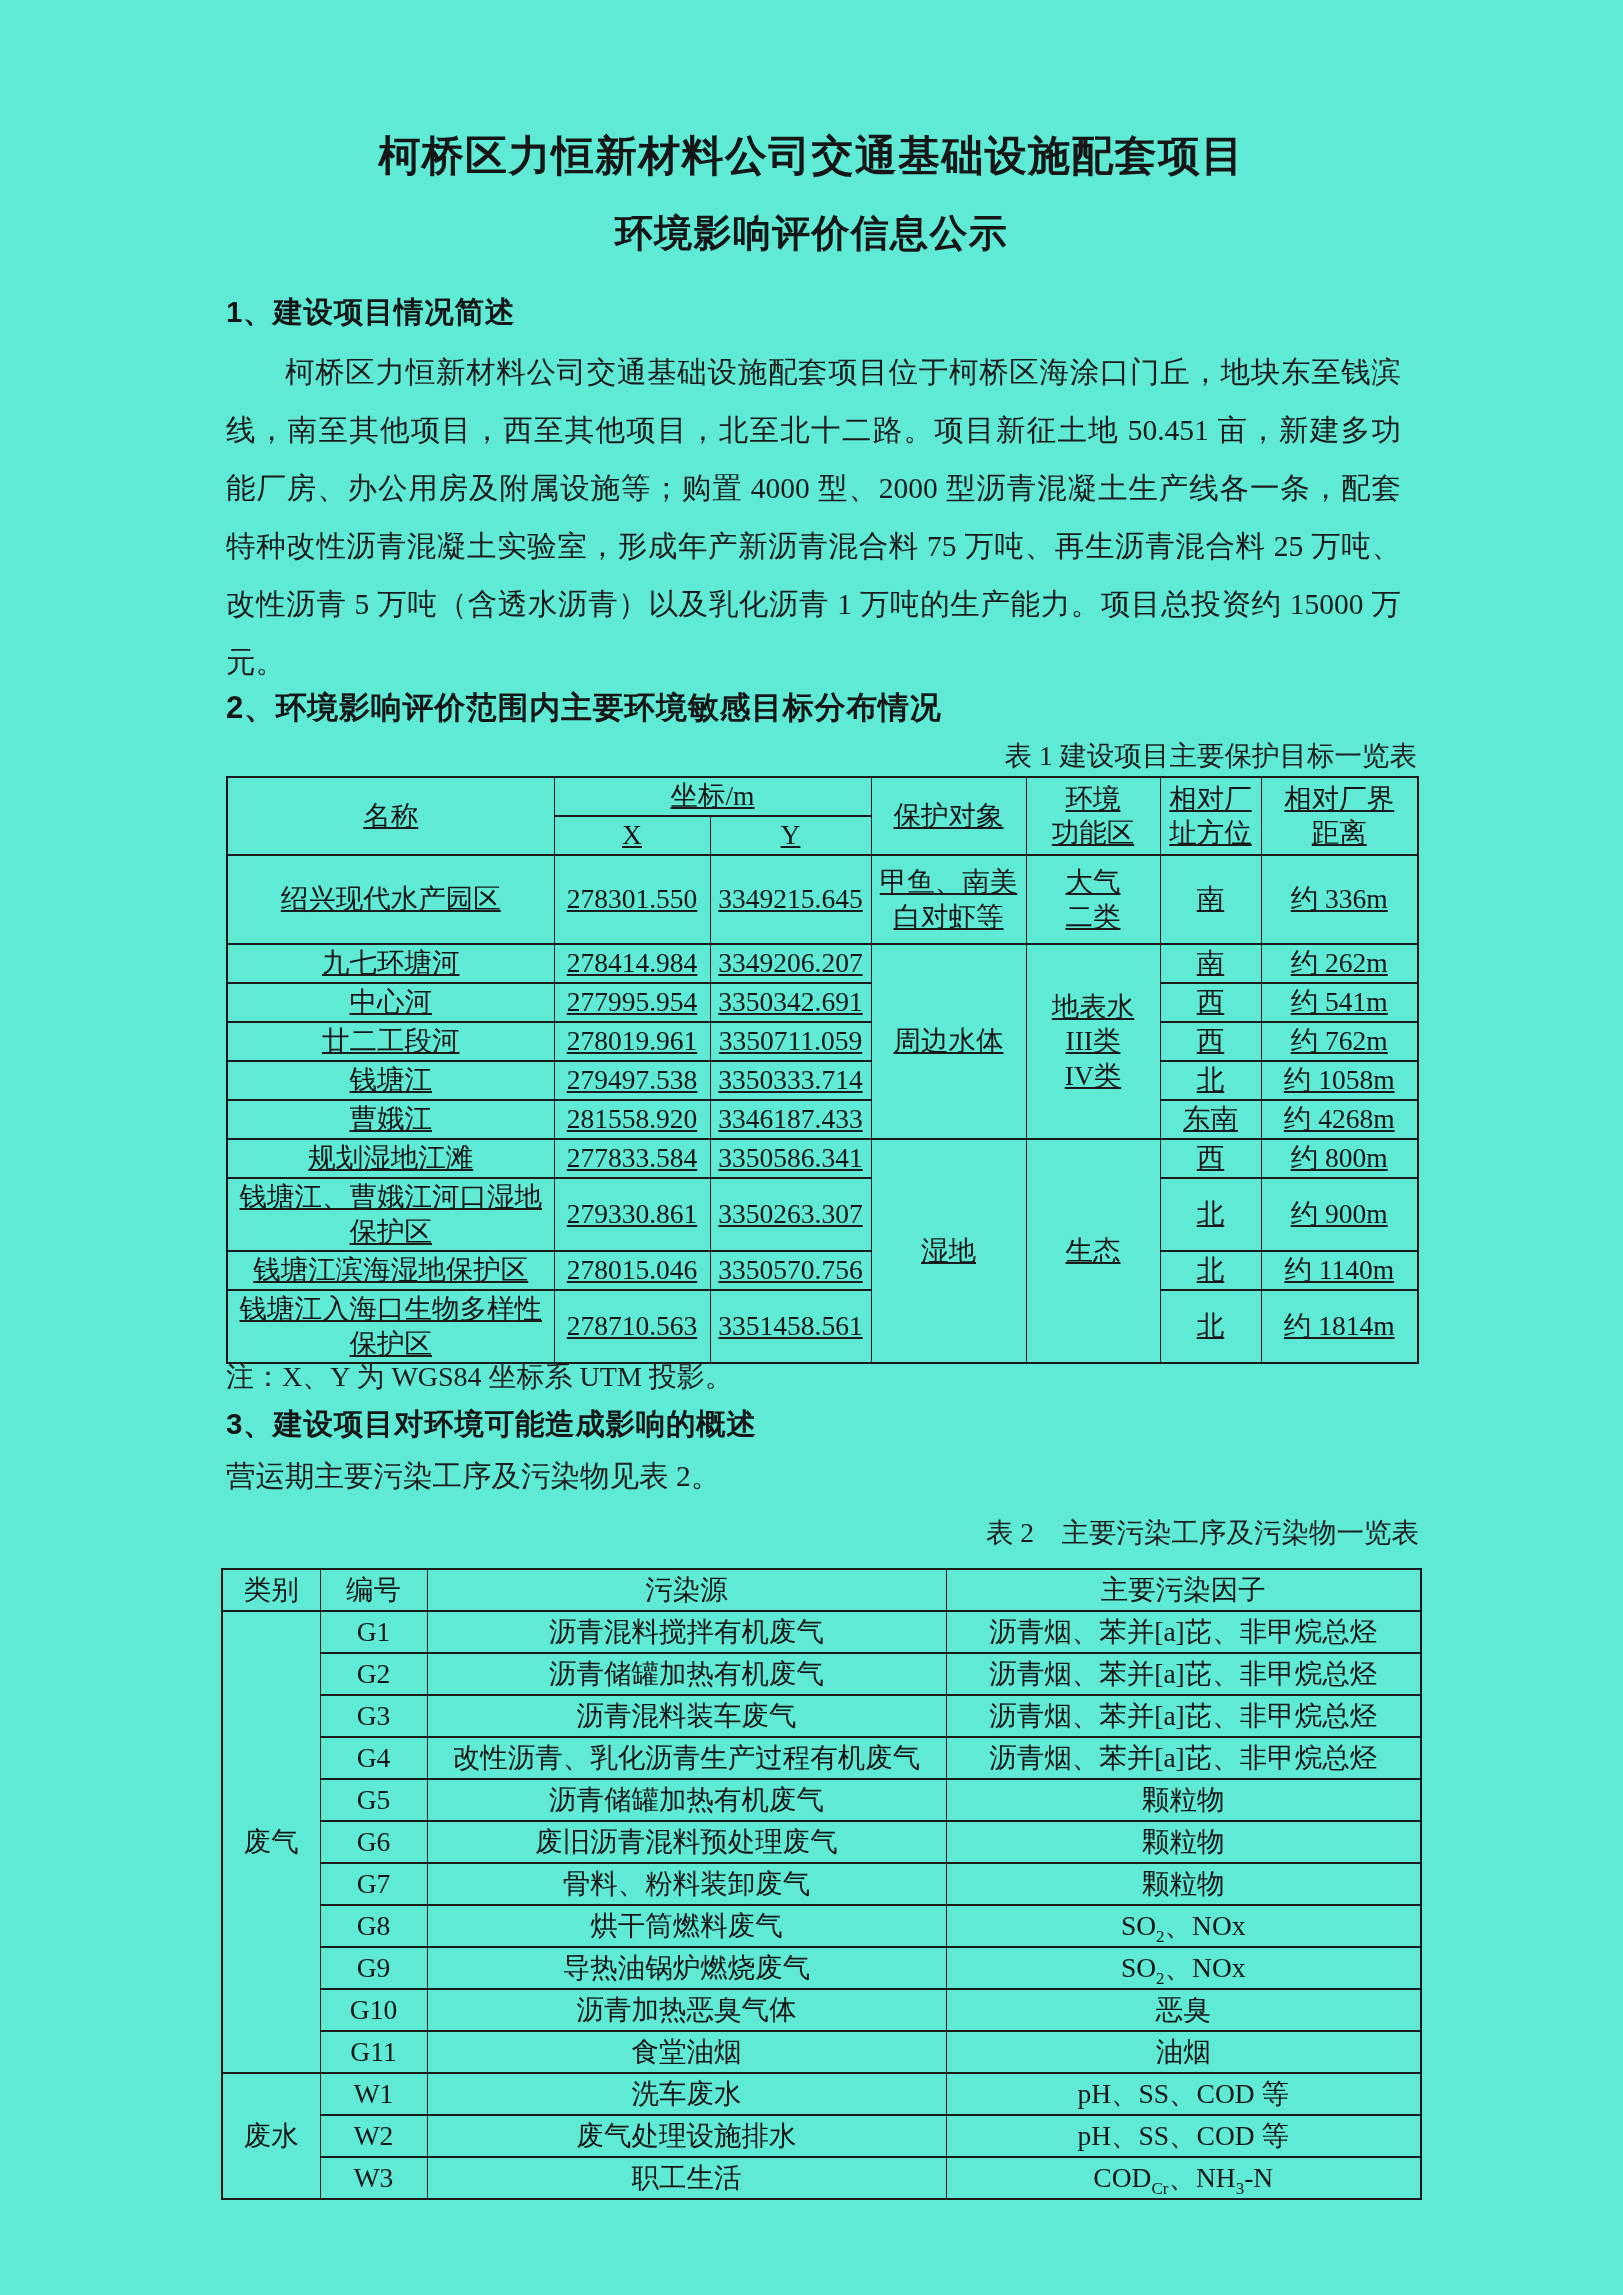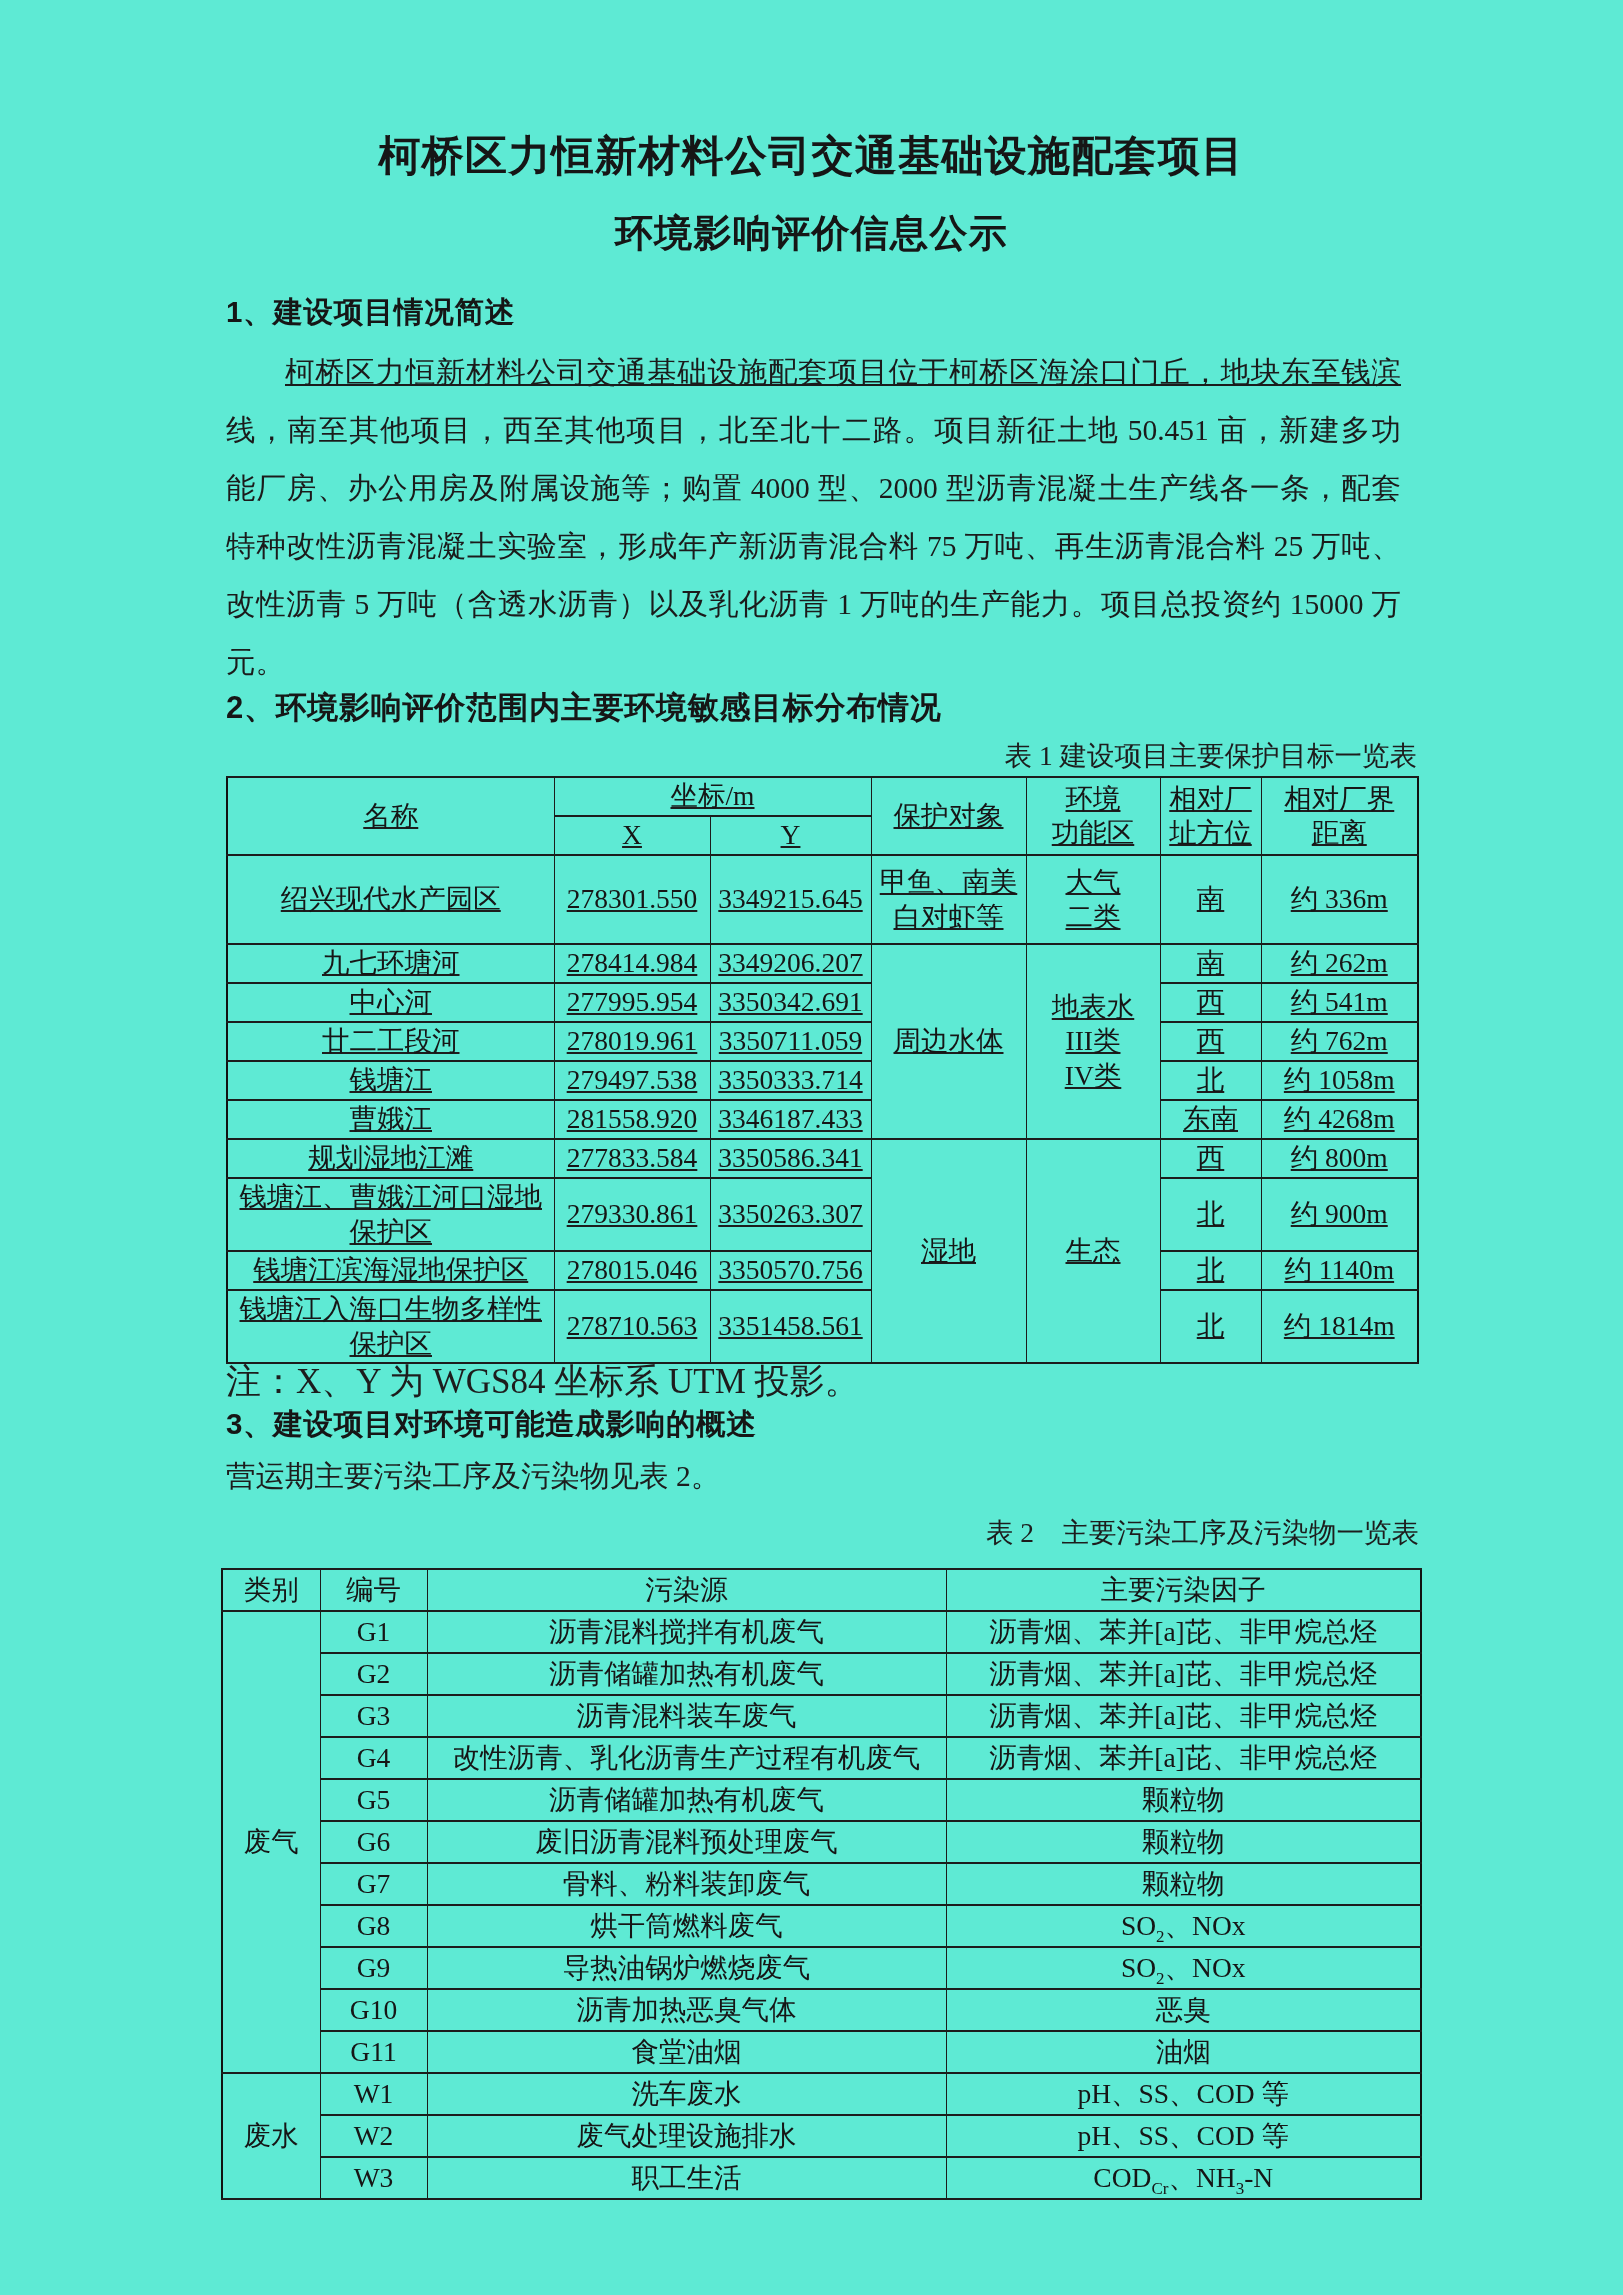--- a/index.html
+++ b/index.html
@@ -7,29 +7,29 @@
         color:#1d1d1d;font-family:"Liberation Serif","DejaVu Serif",serif;overflow:hidden;}
   .abs{position:absolute;}
   .hd{font-family:"Liberation Sans","DejaVu Sans",sans-serif;font-weight:700;color:#161616;}
 
   .doc-title{top:128px;left:0;width:1623px;text-align:center;font-size:42px;letter-spacing:1.3px;}
   .doc-subtitle{top:208px;left:0;width:1623px;text-align:center;font-size:38px;letter-spacing:1.3px;}
 
   .s1-heading{top:293px;left:226px;font-size:29.5px;letter-spacing:0.7px;}
   .para{top:343px;left:226px;width:1175px;font-size:29.5px;line-height:58px;color:#1b1b1b;}
   .pline{text-align:justify;text-align-last:justify;}
-  .pline.first{padding-left:59px;text-decoration:underline;}
+  .pline.first{padding-left:59px;}
   .pline.last{text-align:left;text-align-last:left;}
 
   .s2-heading{top:687px;left:226px;font-size:31px;letter-spacing:0.7px;}
   .t1-caption{top:738px;left:226px;width:1191px;text-align:right;font-size:27.5px;}
   .s3-heading{top:1405px;left:226px;font-size:29.5px;letter-spacing:0.7px;}
   .s3-intro{top:1457px;left:226px;font-size:29.5px;}
   .t2-caption{top:1515px;left:221px;width:1198px;text-align:right;font-size:27.5px;}
-  .t1-note{top:1358px;left:226px;font-size:35px;}
+  .t1-note{top:1358px;left:226px;font-size:28px;}
 
   table{border-collapse:collapse;table-layout:fixed;font-size:27.5px;}
   .t1{top:776px;left:226px;width:1191px;text-decoration:underline;}
   .t2{top:1568px;left:221px;width:1198px;}
   th,td{border:1.3px solid #1c1c1c;border-top-width:2px;border-bottom-width:2px;
         text-align:center;vertical-align:middle;padding:0 2.6px;font-weight:normal;
         line-height:1.24;color:#161616;overflow:hidden;}
   .t1,.t2{border:2.6px solid #121212;}
   .t1 th,.t2 th{font-size:27.5px;}
   .ml{white-space:pre-line;}

